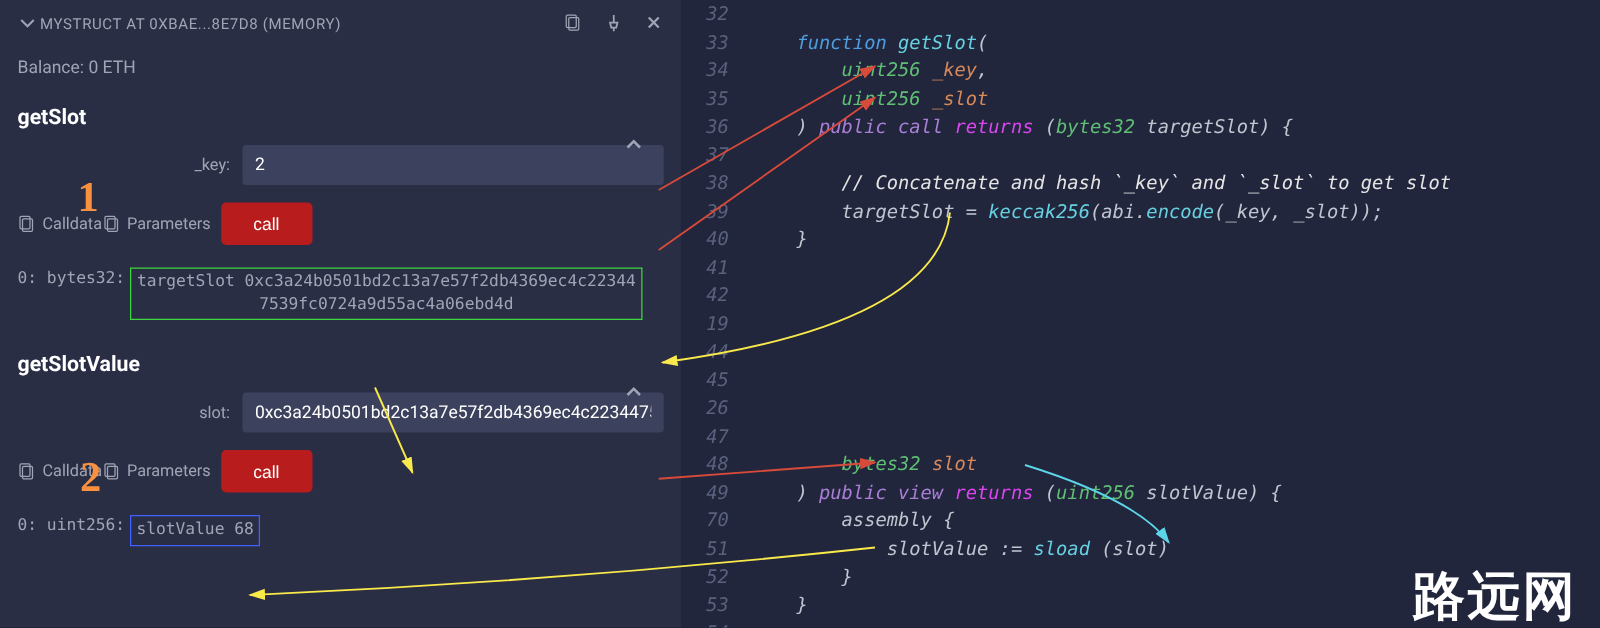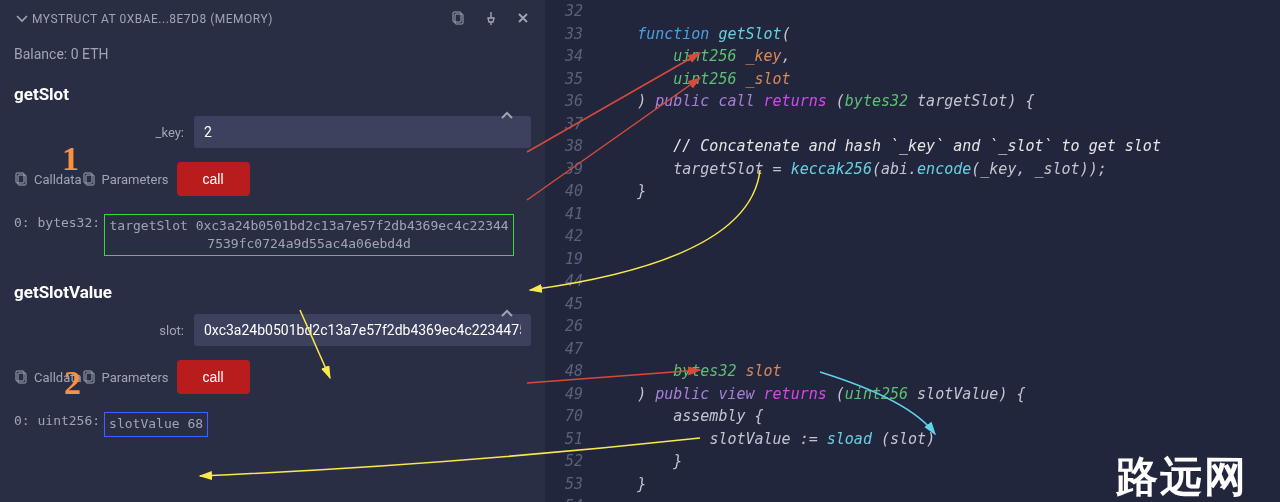--- a/index.html
+++ b/index.html
@@ -146,21 +146,21 @@
   .comment { color: #e5e5e5; }
   .fncall { color: #66d0e0; }
   .punct { color: #c0c5d0; }
   
   #arrows-layer {
     position:absolute; left:0; top:0; width:1280px; height:502px;
     pointer-events:none;
   }
   .watermark {
     position:absolute;
-    right:32px; bottom:14px;
+    right:18px; bottom:14px;
     font-size:42px;
     font-weight:bold;
     color:#fff;
     letter-spacing:2px;
   }
 </style>
 </head>
 <body>
 
 <div class="panel-left">

